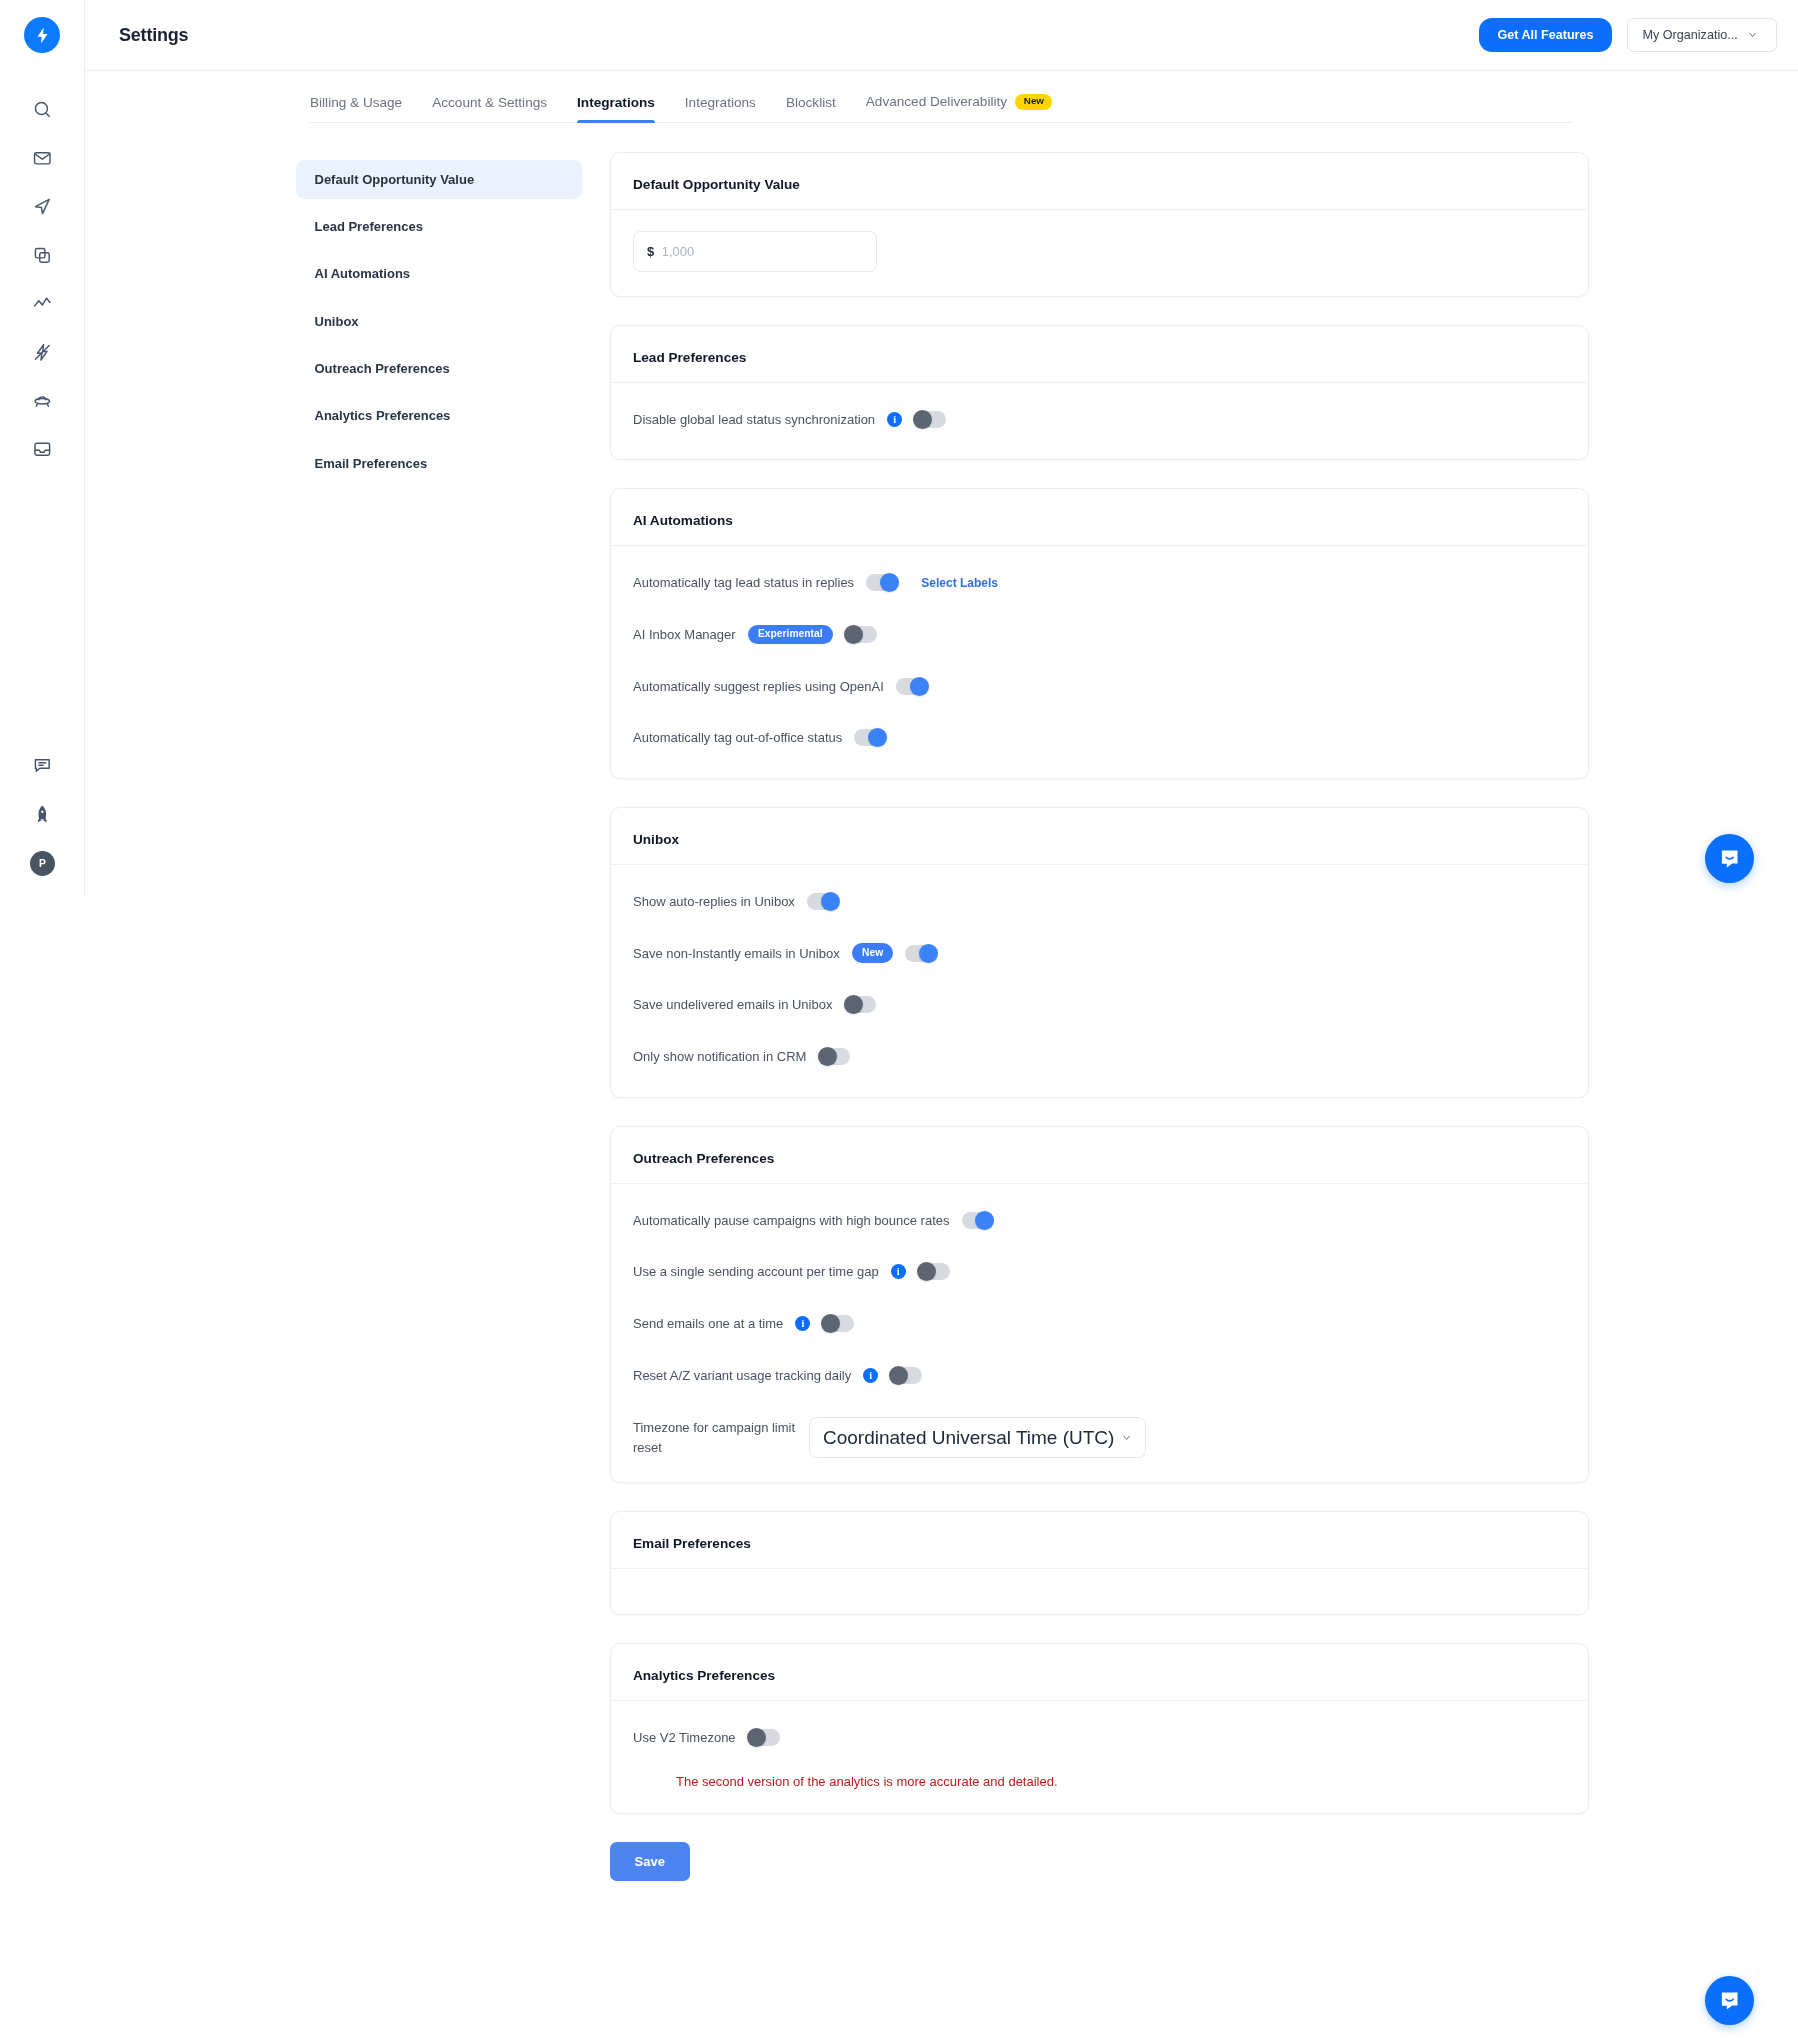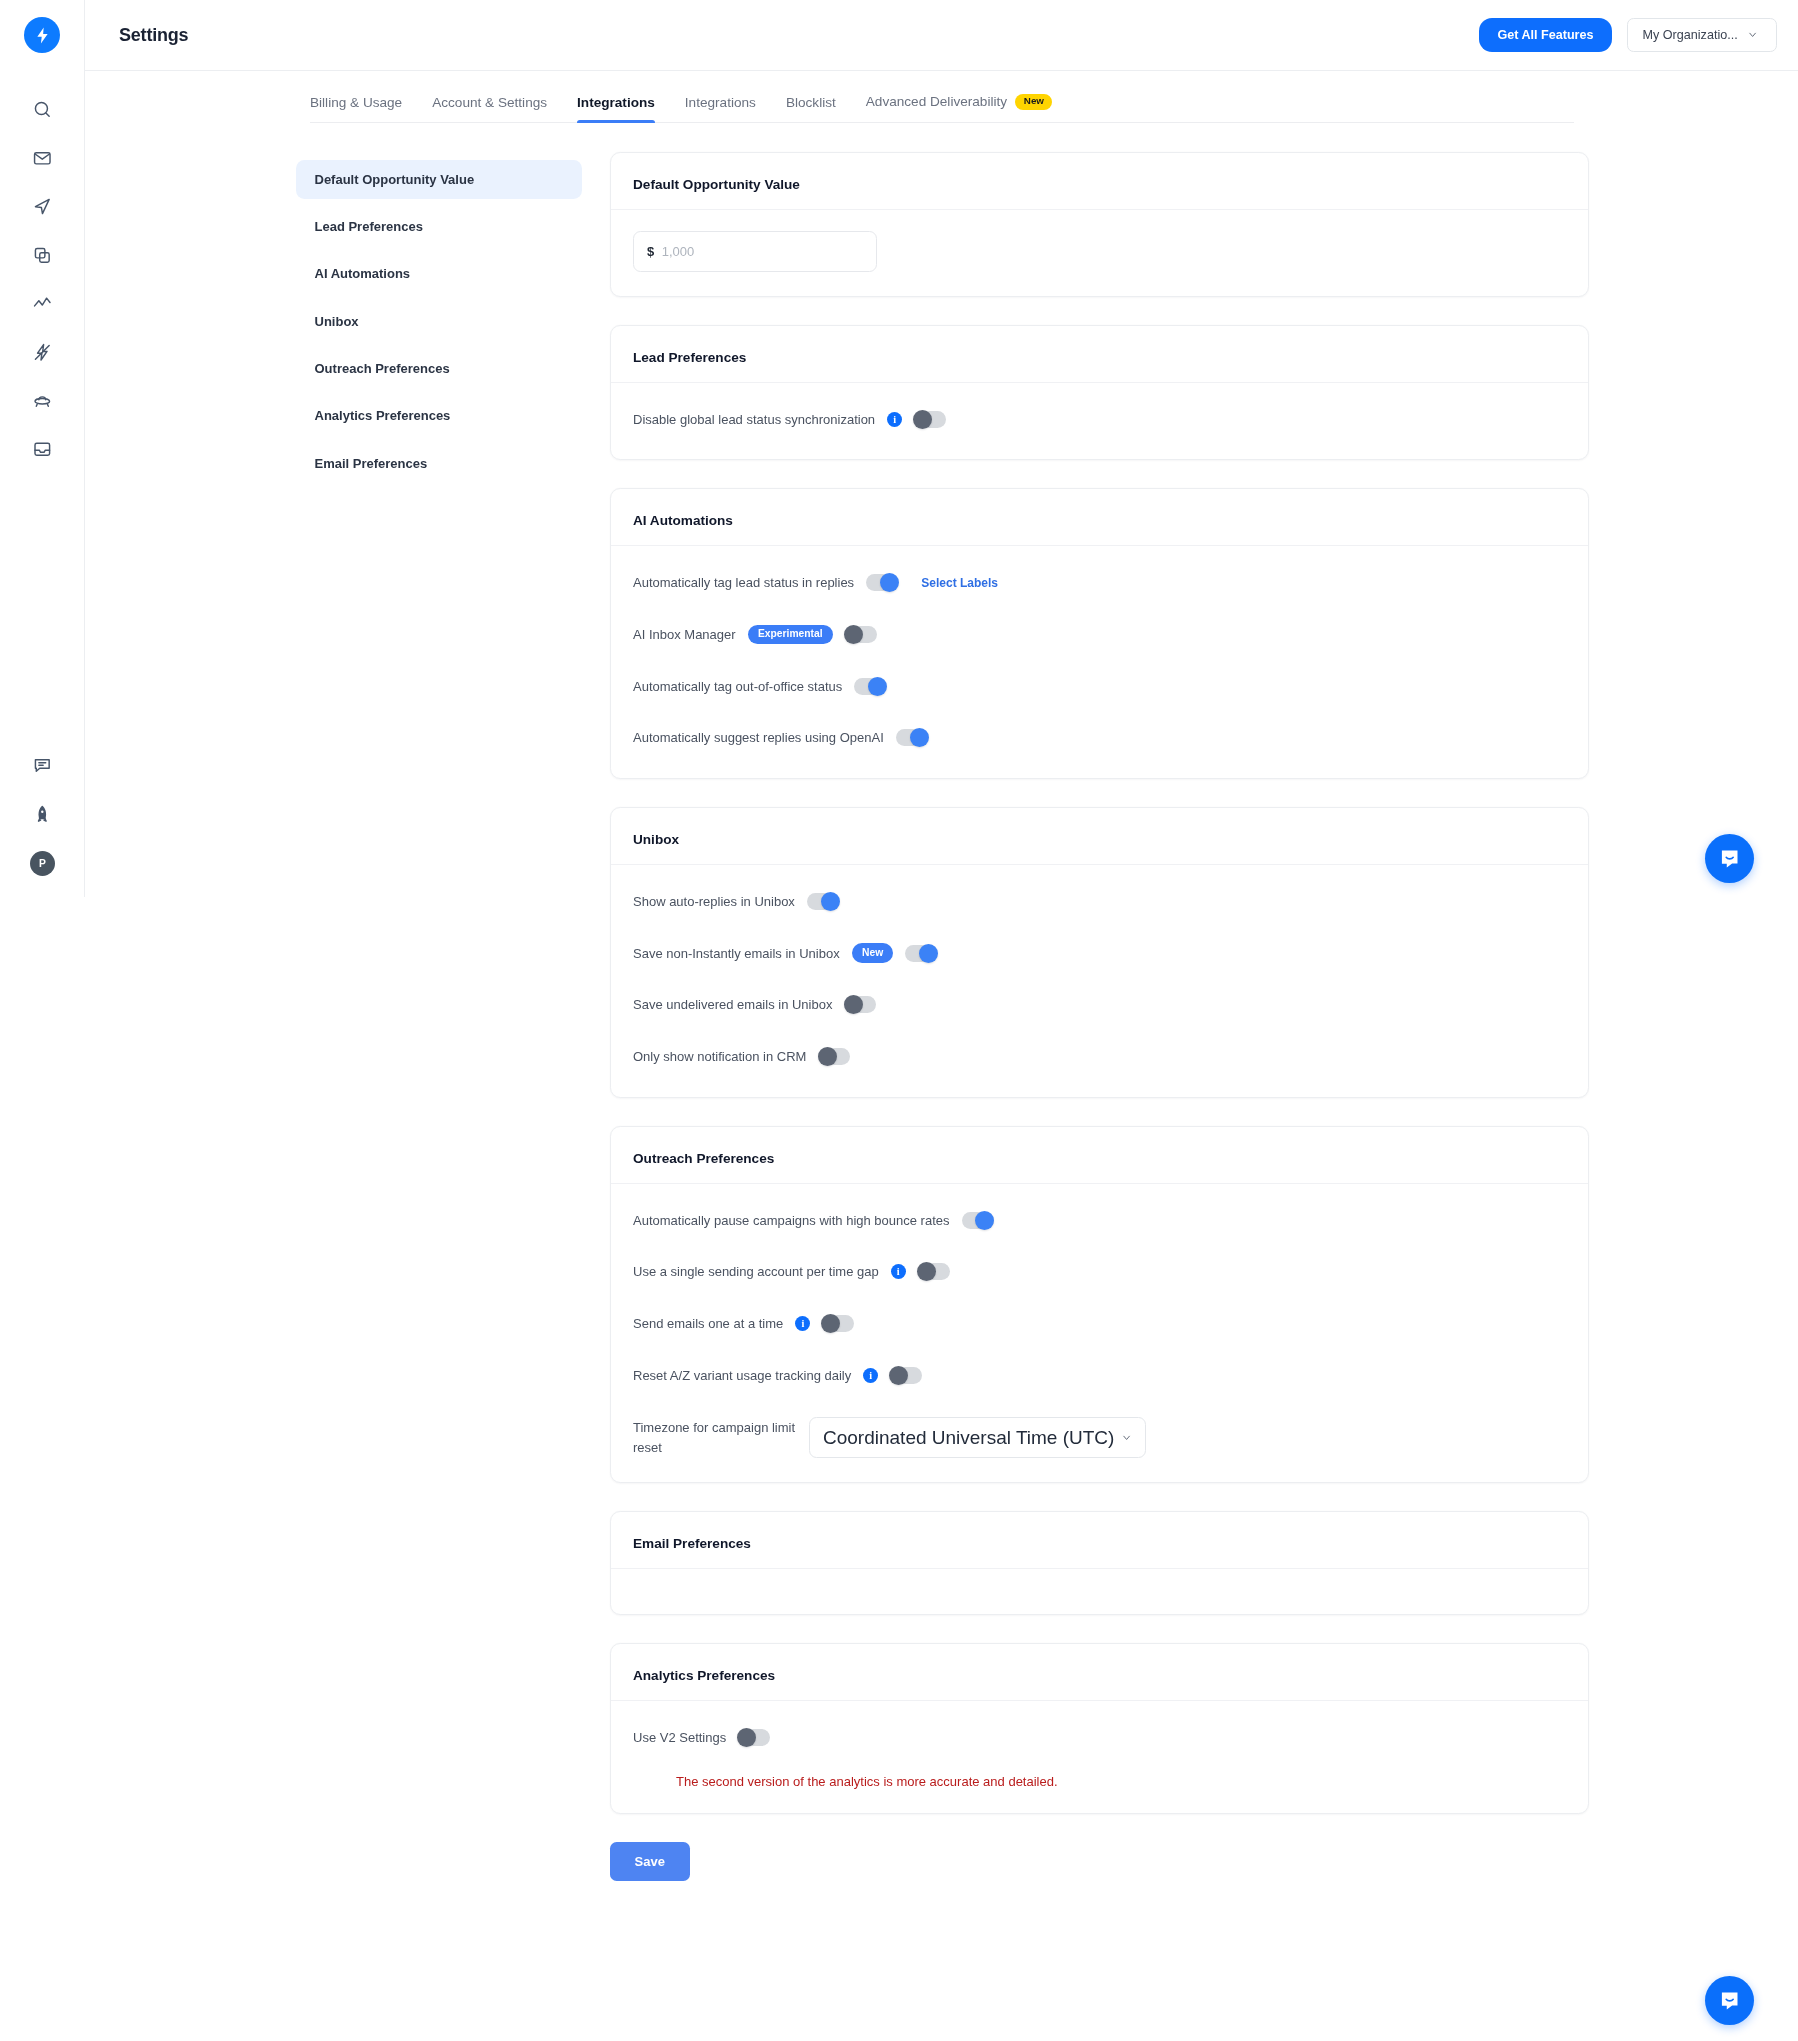--- a/index.html
+++ b/index.html
@@ -367,27 +367,27 @@
             <span class="link-blue">Select Labels</span>
           </div>
           <div class="row">
             <span class="row-label">AI Inbox Manager</span>
             <span class="badge-pill">Experimental</span>
             <div class="toggle">
                 <div class="knob"></div>
               </div>
           </div>
           <div class="row">
+            <span class="row-label">Automatically suggest replies using OpenAI</span>
+            <div class="toggle on">
+                <div class="knob"></div>
+              </div>
+          </div>
+          <div class="row">
             <span class="row-label">Automatically tag out-of-office status</span>
-            <div class="toggle on">
-                <div class="knob"></div>
-              </div>
-          </div>
-          <div class="row">
-            <span class="row-label">Automatically suggest replies using OpenAI</span>
             <div class="toggle on">
                 <div class="knob"></div>
               </div>
           </div>
         </div>
       </div>
 
       <div class="card">
         <div class="card-title">Unibox</div>
         <div class="card-body">
@@ -462,21 +462,21 @@
       </div>
 
       <div class="card">
         <div class="card-title">Email Preferences</div>
       </div>
 
       <div class="card">
         <div class="card-title">Analytics Preferences</div>
         <div class="card-body">
           <div class="row">
-            <span class="row-label">Use V2 Settings</span>
+            <span class="row-label">Use V2 Timezone</span>
             <div class="toggle">
                 <div class="knob"></div>
               </div>
           </div>
           <div class="note">The second version of the analytics is more accurate and detailed.</div>
         </div>
       </div>
 
       <button class="save-btn">Save</button>
     </div>

